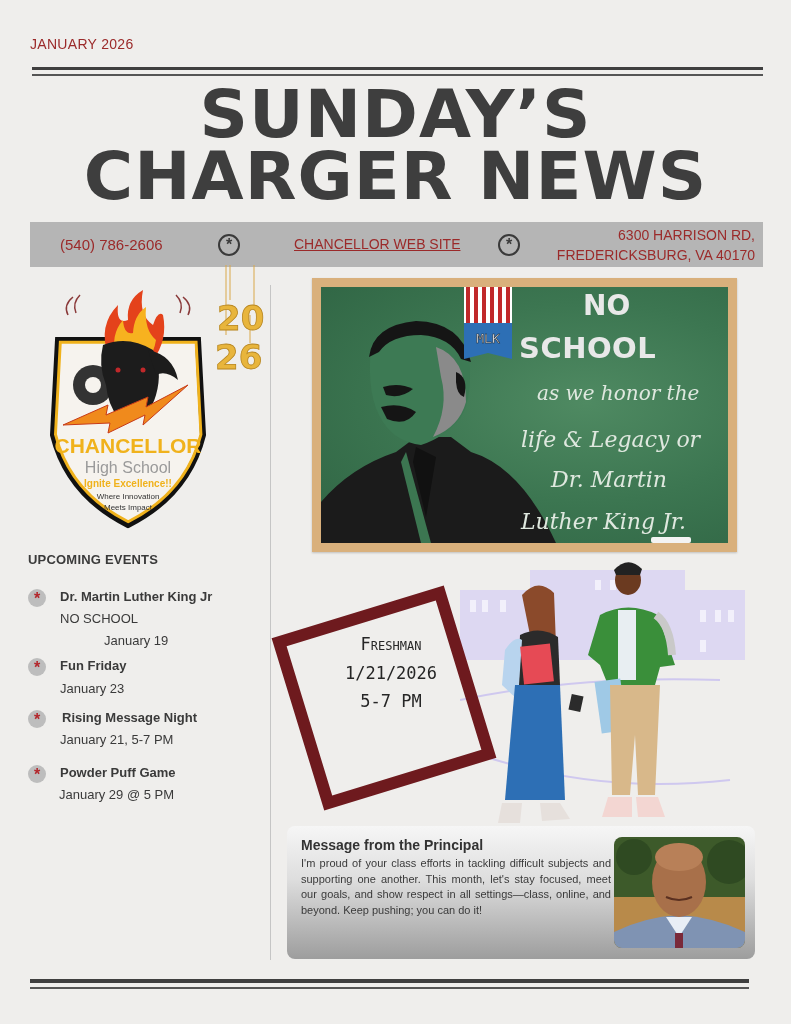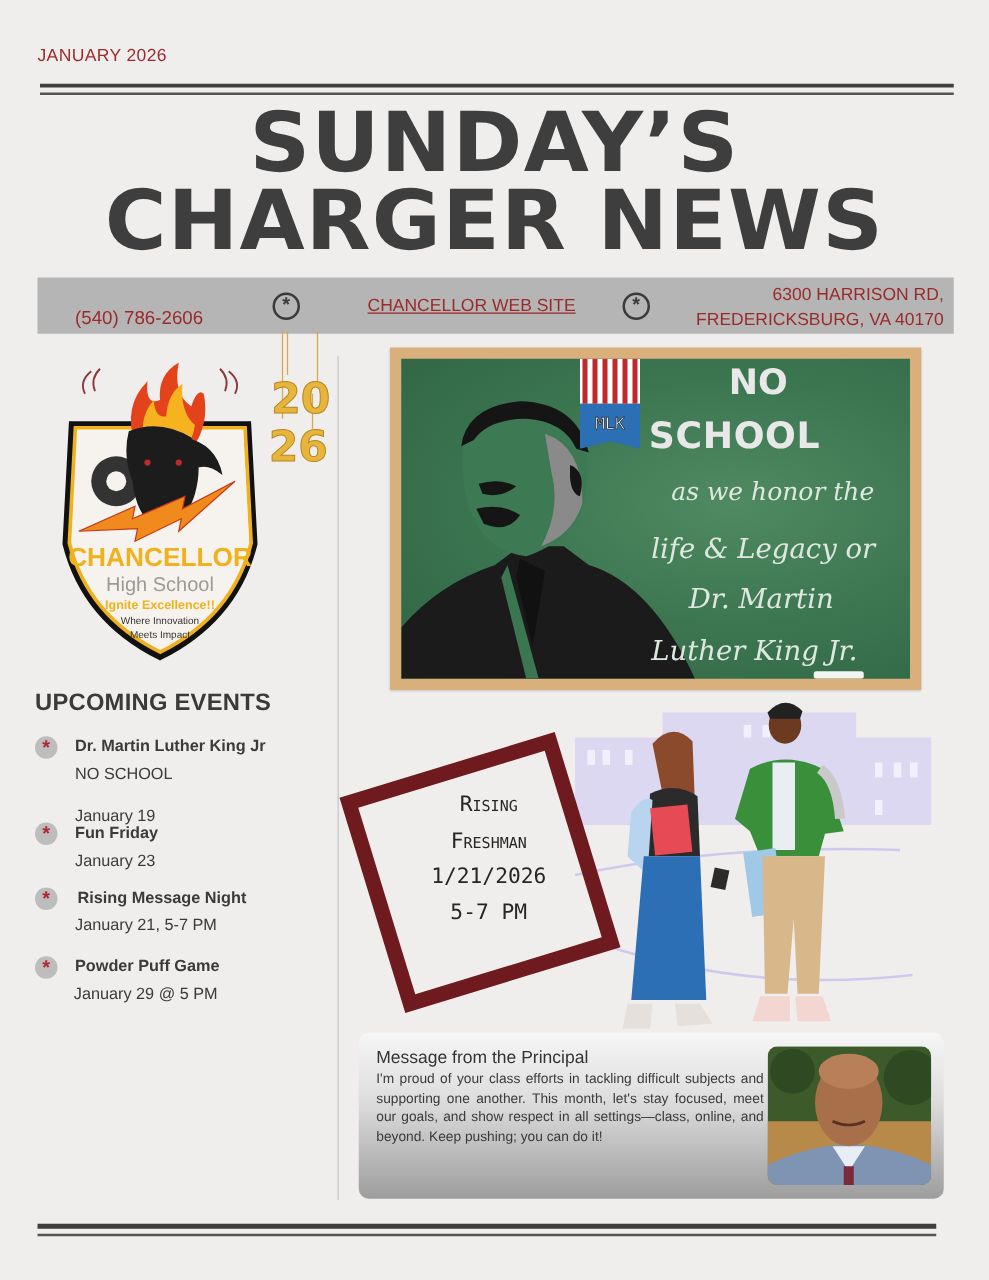--- a/index.html
+++ b/index.html
@@ -24,38 +24,38 @@
       font-family: "DejaVu Sans", sans-serif;
       font-weight: 900; color: #3e3e3e;
       font-size: 66px; line-height: 62px; letter-spacing: 1px;
       transform: scaleX(1.02);
     }
 
     .info-bar {
       left: 30px; top: 222px; width: 733px; height: 45px;
       background: #b5b5b5;
     }
-    .info-bar .phone { left: 30px; top: 14px; font-size: 15px; color: #9b2a2a; font-weight: 500; margin-top: 10px; }
+    .info-bar .phone { left: 30px; top: 14px; font-size: 15px; color: #9b2a2a; font-weight: 500; }
     .info-bar .star {
       width: 22px; height: 22px; border: 2px solid #3a3a3a; border-radius: 50%;
       font-size: 16px; line-height: 17px; text-align: center; color: #3a3a3a; font-weight: bold;
     }
     .info-bar .web { left: 264px; top: 14px; font-size: 14px; color: #9b2a2a; text-decoration: underline; cursor: pointer; }
     .info-bar .addr { right: 8px; top: 3px; text-align: right; font-size: 14px; line-height: 20px; color: #9b2a2a; }
 
     .vdivider { left: 270px; top: 285px; width: 1px; height: 675px; background: #c5c5c5; }
 
     
     .logo { left: 38px; top: 285px; width: 180px; height: 250px; }
 
     
     .ornament { left: 212px; top: 265px; width: 55px; height: 110px; }
 
     
-    .events-title { left: 28px; top: 552px; font-size: 19px; font-weight: bold; color: #3a3a3a; letter-spacing: 0.2px; }
+    .events-title { left: 28px; top: 552px; font-size: 13px; font-weight: bold; color: #3a3a3a; letter-spacing: 0.2px; }
     .event { left: 28px; width: 240px; }
     .event .bullet {
       position: absolute; left: 0; top: 0;
       width: 18px; height: 18px; border-radius: 50%; background: #bdbdbd;
       color: #b3262b; font-size: 16px; line-height: 20px; text-align: center; font-weight: bold;
     }
     .event .name { position: absolute; left: 32px; top: 0; font-size: 13px; font-weight: bold; color: #3a3a3a; white-space: nowrap; }
     .event .line { position: absolute; left: 32px; font-size: 13px; color: #3a3a3a; white-space: nowrap; }
 
     
@@ -91,21 +91,21 @@
     }
 
     .students { left: 460px; top: 555px; width: 310px; height: 275px; }
 
     
     .principal {
       left: 287px; top: 826px; width: 468px; height: 133px;
       border-radius: 8px;
       background: linear-gradient(to bottom, #f6f6f6 0%, #dedede 40%, #9d9d9d 100%);
     }
-    .principal .title { left: 14px; top: 11px; font-size: 14px; font-weight: normal; color: #333; }
+    .principal .title { left: 14px; top: 11px; font-size: 14px; font-weight: bold; color: #333; }
     .principal .body {
       left: 14px; top: 30px; width: 310px;
       font-size: 11px; line-height: 15.5px; color: #3a3a3a; text-align: justify;
     }
     .principal .photo {
       left: 327px; top: 11px; width: 131px; height: 111px; border-radius: 8px; overflow: hidden;
     }
   </style>
 </head>
 <body>
@@ -175,21 +175,21 @@
     <text x="3" y="104" font-family="DejaVu Sans, sans-serif" font-size="34" font-weight="bold" fill="#e8b53c" stroke="#b8861f" stroke-width="0.8">26</text>
   </svg>
 </div>
 
 <div class="abs events-title">UPCOMING EVENTS</div>
 
 <div class="abs event" style="top:589px; height:60px;">
   <span class="bullet">*</span>
   <span class="name">Dr. Martin Luther King Jr</span>
   <span class="line" style="top:22px;">NO SCHOOL</span>
-  <span class="line" style="top:56px;">January 19</span>
+  <span class="line" style="top:44px;margin-left:44px;">January 19</span>
 </div>
 
 <div class="abs event" style="top:658px; height:40px;">
   <span class="bullet">*</span>
   <span class="name">Fun Friday</span>
   <span class="line" style="top:23px;">January 23</span>
 </div>
 
 <div class="abs event" style="top:710px; height:40px;">
   <span class="bullet">*</span>
@@ -278,21 +278,20 @@
     <path d="M196 60 Q210 70 212 100" stroke="#c9c9c9" stroke-width="8" fill="none"></path>
     <rect x="138" y="125" width="26" height="52" fill="#9fc9e6" transform="rotate(-8 151 151)"></rect>
     <path d="M150 130 L200 130 L195 240 L178 240 L175 180 L170 240 L152 240 Z" fill="#d8b88a"></path>
     <path d="M148 242 L172 242 L172 262 L142 262 Z" fill="#f3d6d2"></path>
     <path d="M176 242 L198 242 L205 262 L178 262 Z" fill="#f3d6d2"></path>
   </svg>
 </div>
 
 <div class="abs rf-frame"></div>
 <div class="abs rf-text">
-  <div>Rising</div>
   <div>Freshman</div>
   <div>1/21/2026</div>
   <div>5-7 PM</div>
 </div>
 
 <div class="abs principal">
   <div class="abs title">Message from the Principal</div>
   <div class="abs body">I'm proud of your class efforts in tackling difficult subjects and supporting one another. This month, let's stay focused, meet our goals, and show respect in all settings—class, online, and beyond. Keep pushing; you can do it!</div>
   <div class="abs photo">
     <svg width="131" height="111" viewBox="0 0 131 111">

